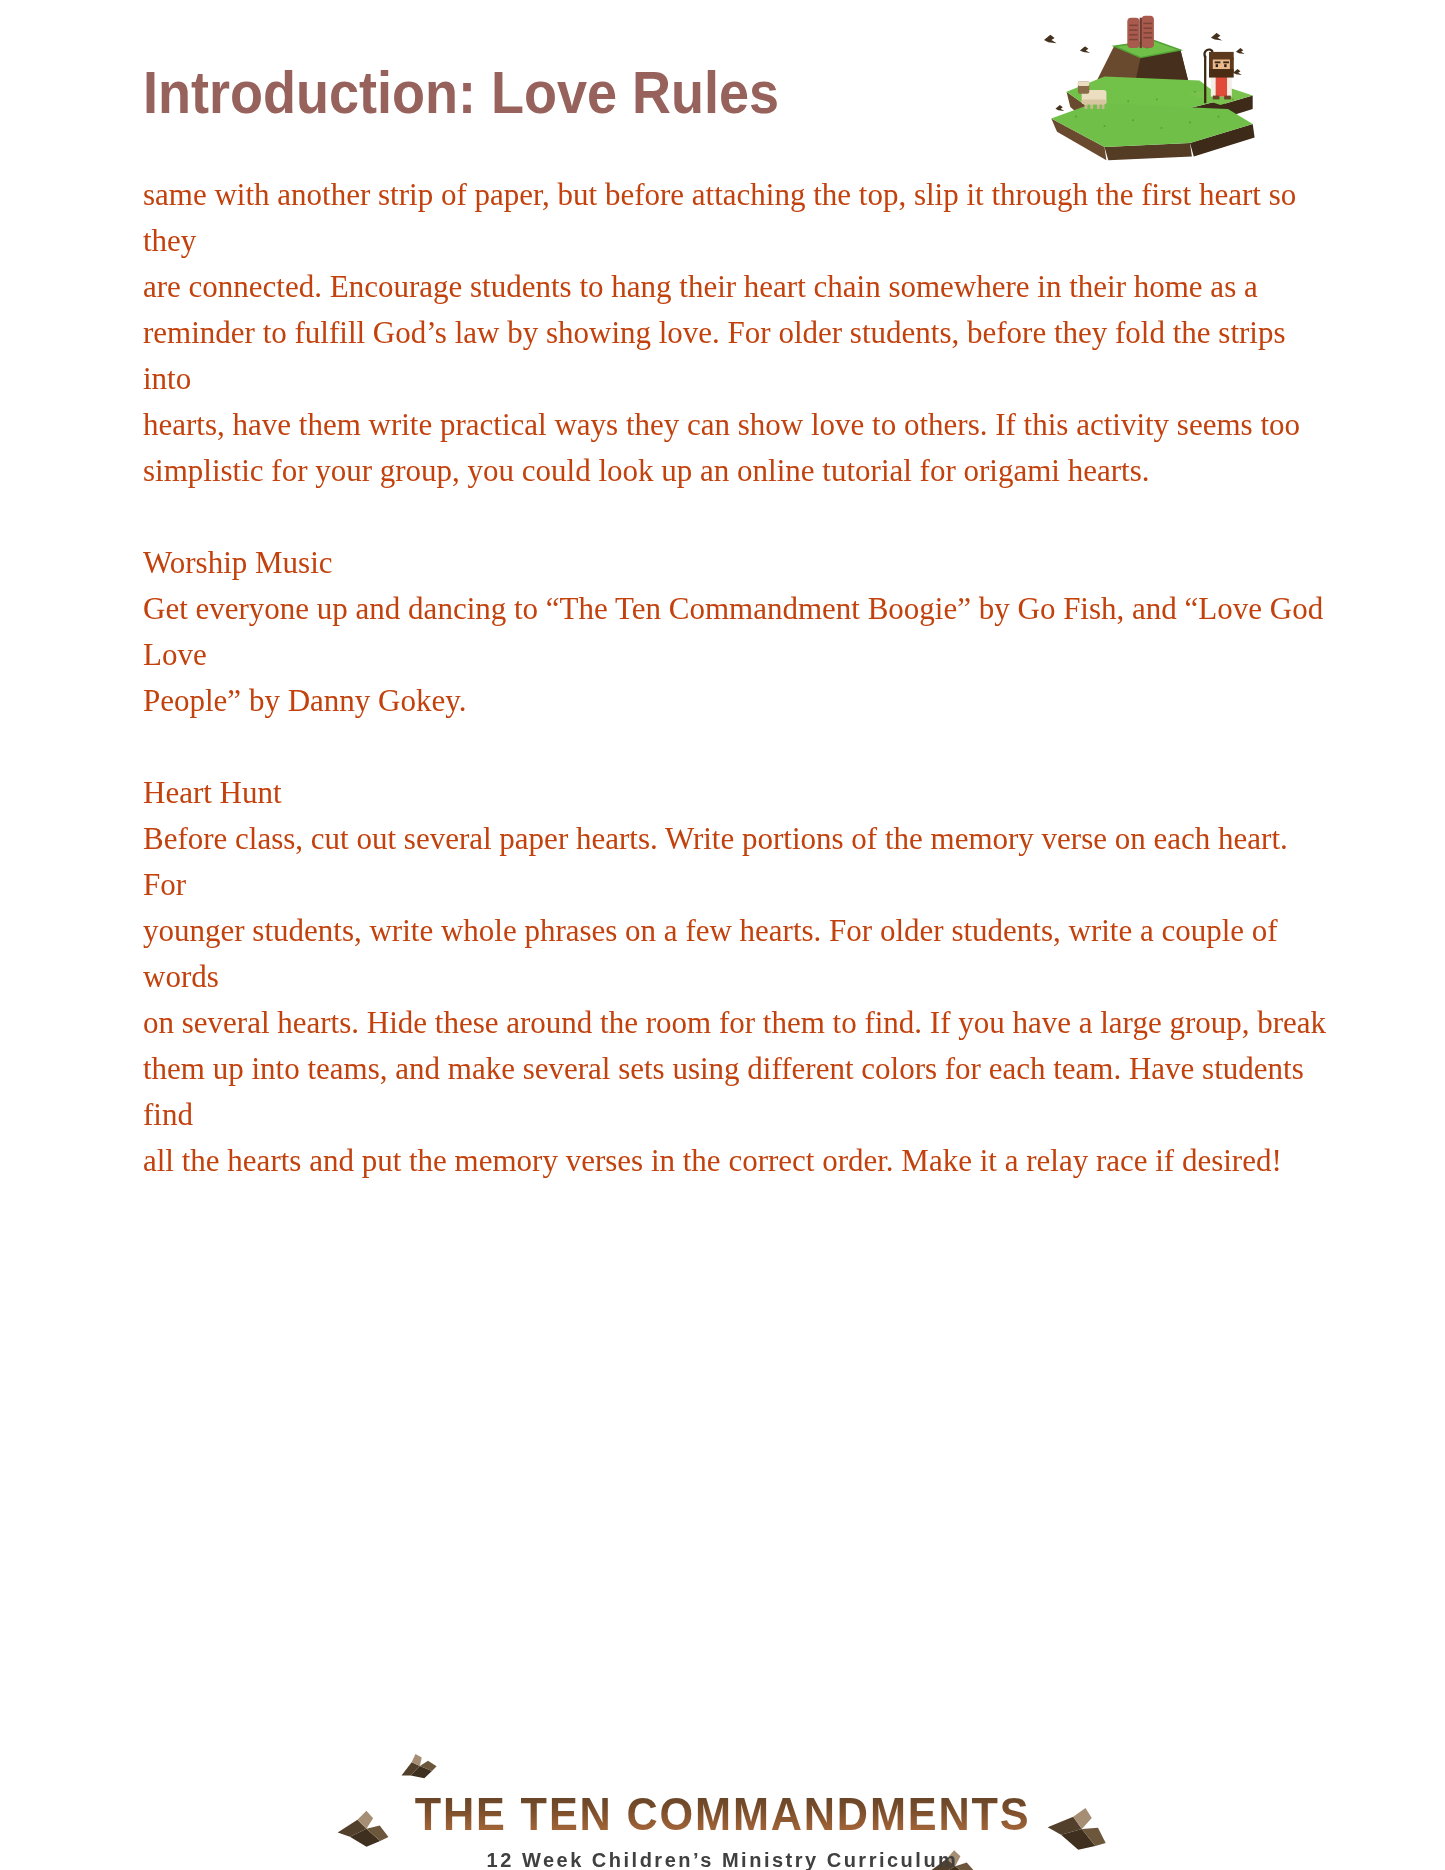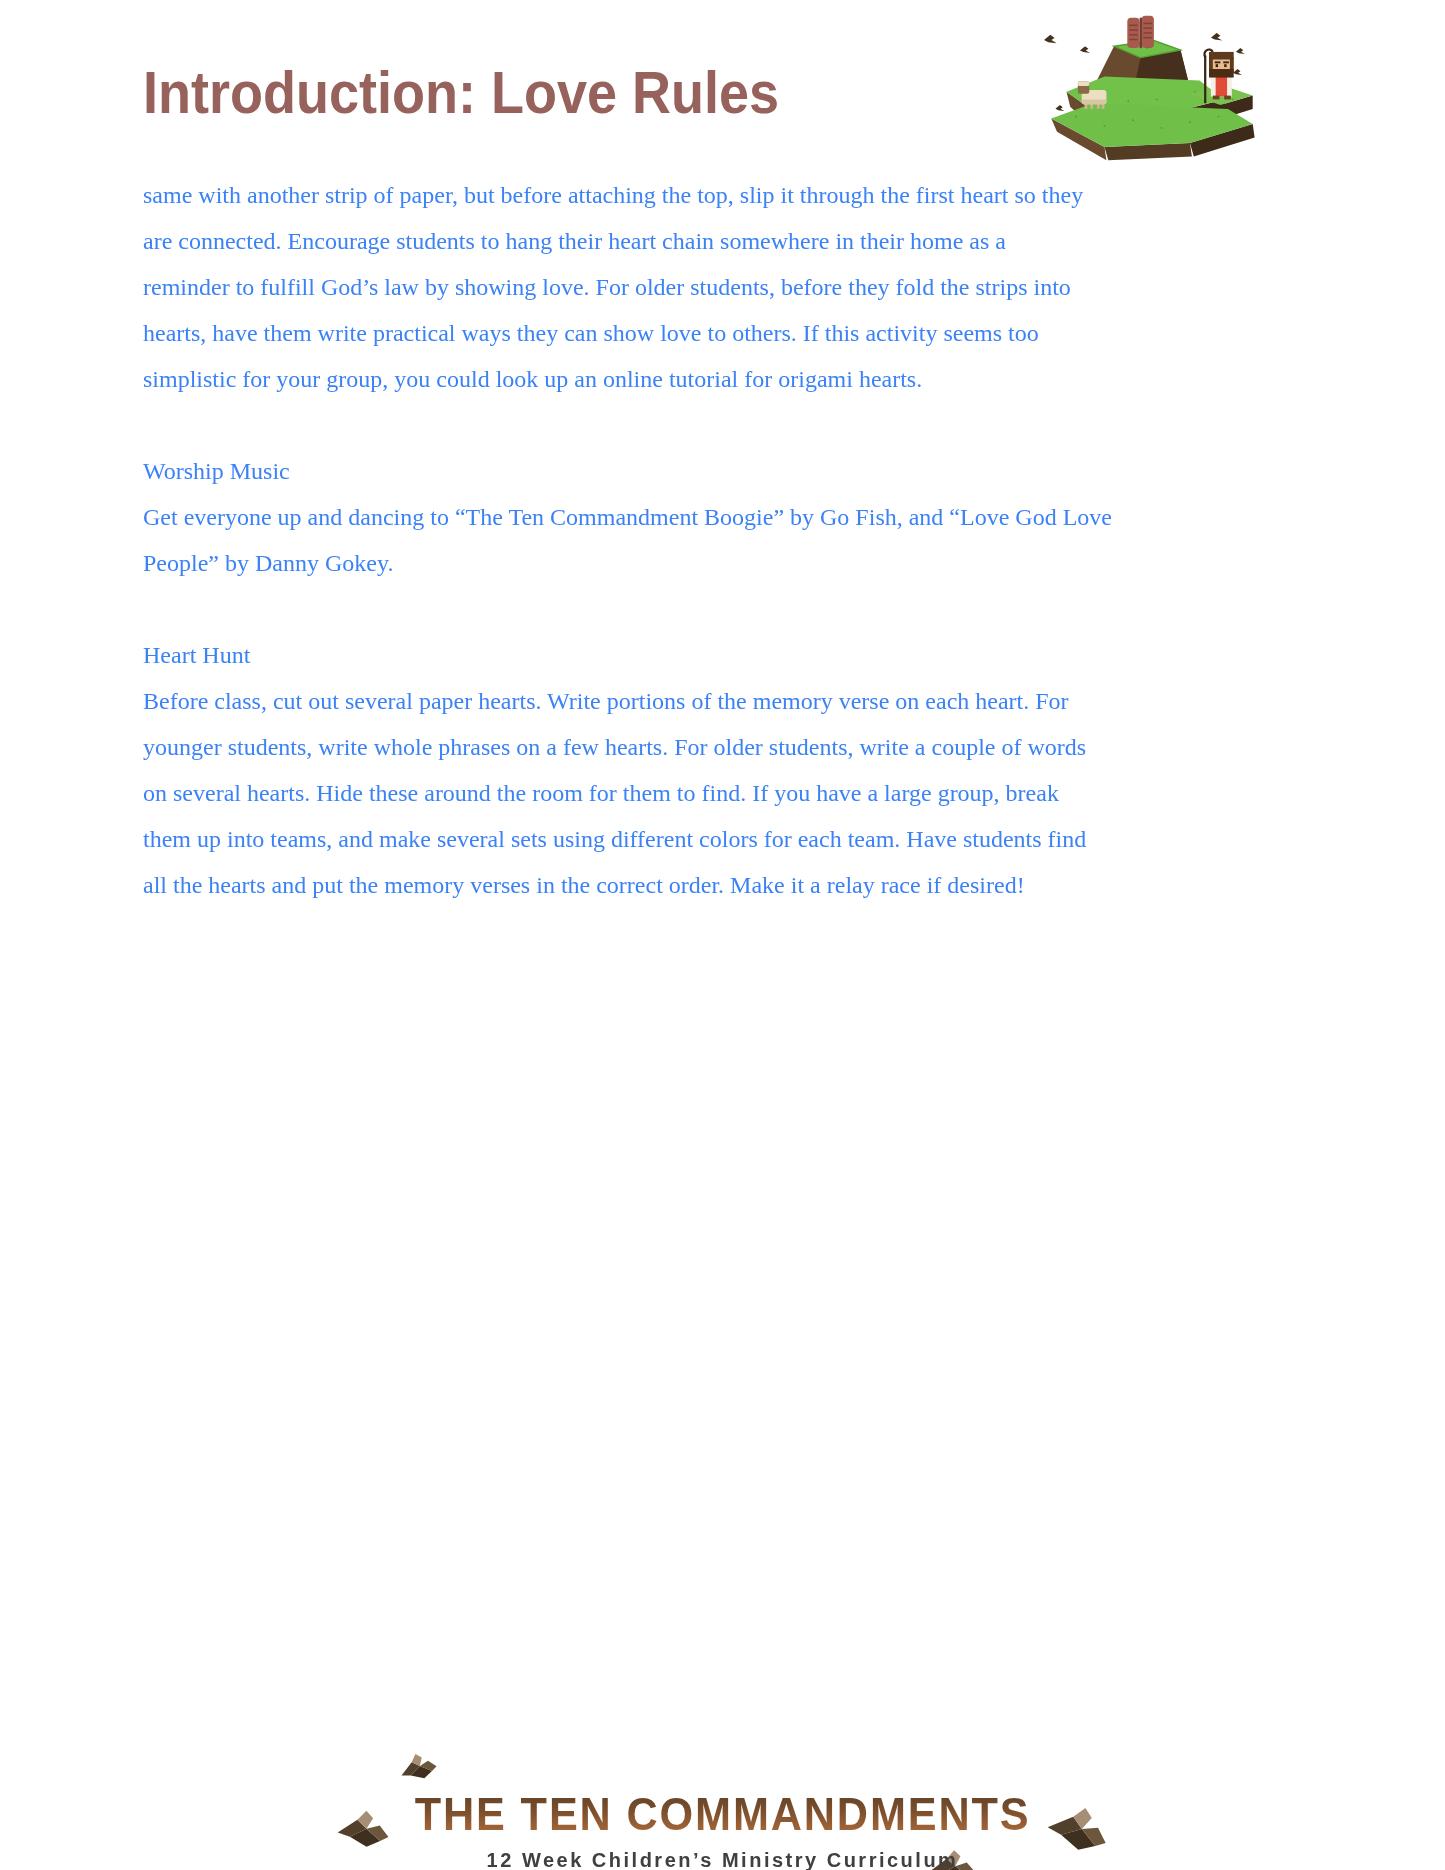--- a/index.html
+++ b/index.html
@@ -17,21 +17,21 @@
     color:#96625b; white-space:nowrap; letter-spacing:0;
     transform:scaleX(.9); transform-origin:left top;
   }
   .illustration{
     position:absolute; left:1038px; top:10px; width:228px; height:156px;
   }
 
   
   .text-block{
     position:absolute; left:143px; top:172px; width:1185px;
-    font-size:24px; line-height:46px; color:#3b82f6;
+    font-size:31px; line-height:46px; color:#c2410c;
   }
   .lines{ white-space:pre-line; }
   .section{ margin-top:46px; }
   .section-heading{ line-height:46px; }
 
   
   .footer{ position:absolute; left:0; top:1738px; width:1445px; height:180px; }
   .footer-logo{ position:absolute; left:0; right:0; top:52px; text-align:center; }
   .footer-title{
     display:inline-block;

